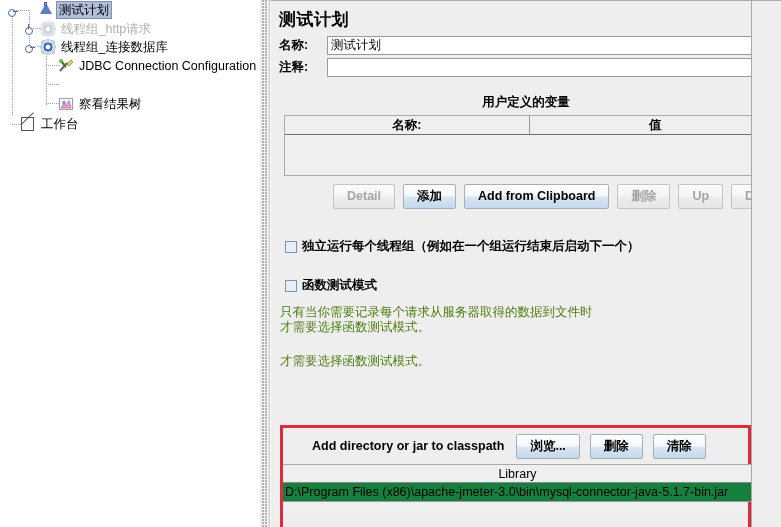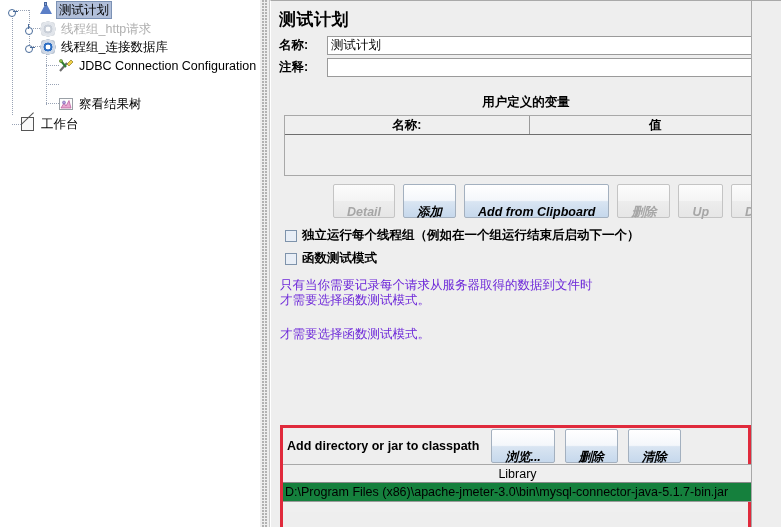--- a/index.html
+++ b/index.html
@@ -238,87 +238,87 @@
 
   
   #btn-row {
     display: flex;
     gap: 8px;
     margin-top: 8px;
     padding-left: 62px;
   }
   .jbtn {
     height: 25px;
-    padding: 16px 13px;
+    padding: 0 13px;
     font-size: 12.5px;
     font-weight: bold;
     border: 1px solid #a3b0bf;
     border-radius: 2px;
     background: linear-gradient(to bottom, #ffffff 0%, #f4f7fb 48%, #d9e5f2 52%, #c6d8ec 100%);
     color: #000;
     line-height: 23px;
     white-space: nowrap;
-    font-style: italic;
   }
   .jbtn.disabled {
     color: #a6a6a6;
     border: 1px solid #c4c4c4;
     background: linear-gradient(to bottom, #fcfcfc 0%, #f4f4f4 50%, #ededed 51%, #e6e6e6 100%);
     font-weight: bold;
   }
 
   
   .cb-row {
     display: flex;
     align-items: center;
     margin: 0 0 0 14px;
     height: 17px;
   }
-  .cb-row.r1 { margin-top: 9px; }
+  .cb-row.r1 { margin-top: 29px; }
   .cb-row.r2 { margin-top: 13px; }
-  .cb-row.r3 { margin-top: 6px; }
+  .cb-row.r3 { margin-top: 22px; }
   .cbox {
     width: 12px; height: 12px;
     flex: 0 0 12px;
     border: 1px solid #7e93ab;
     background: #e8eef6;
     margin-right: 5px;
   }
   .cb-label {
     font-size: 12.5px;
     font-weight: bold;
     white-space: nowrap;
   }
   .cb-label.plain { font-weight: bold; }
 
   .help-text {
     margin-left: 9px;
     margin-top: 11px;
     font-size: 12.5px;
     line-height: 15px;
-    color: #6d28d9;
+    color: #4d7c0f;
   }
   .help-text.second { margin-top: 19px; }
 
   
   #classpath-wrap {
     position: absolute;
     left: 9px;
     top: 424px;
     right: 30px;
     bottom: -6px;
     border: 3px solid #e02a3c;
     background: #eeeeee;
   }
   #classpath-row {
     display: flex;
     align-items: center;
     height: 36px;
     padding-left: 4px;
     gap: 10px;
+    margin-left: 25px;
   }
   #classpath-label {
     font-size: 12.5px;
     font-weight: bold;
     white-space: nowrap;
     margin-right: 2px;
   }
   #lib-head {
     height: 19px;
     border-top: 1px solid #a8a8a8;

